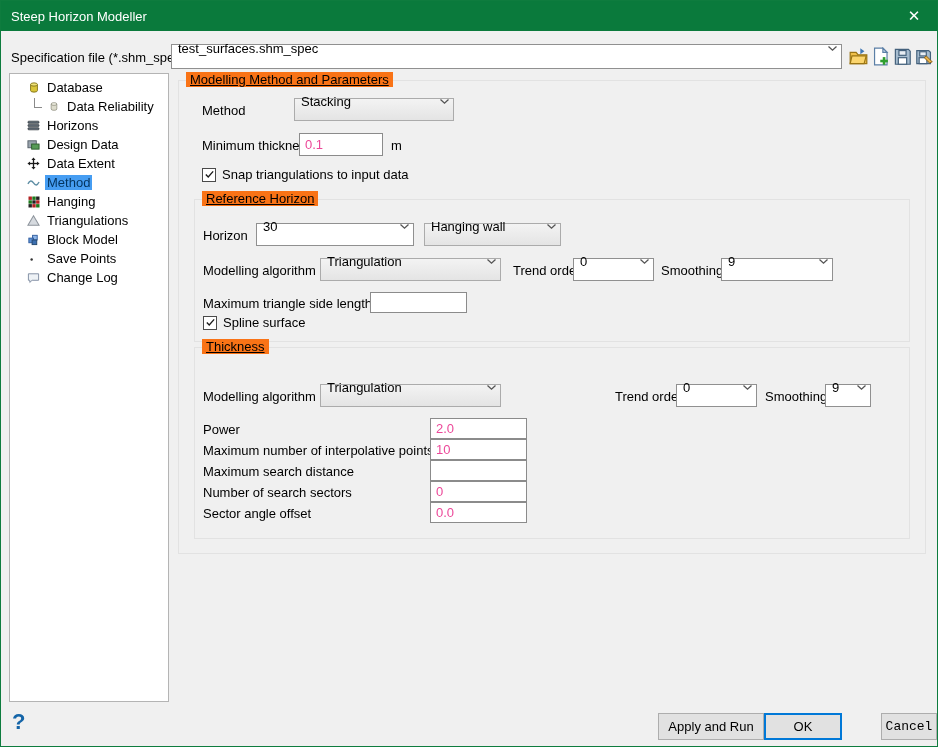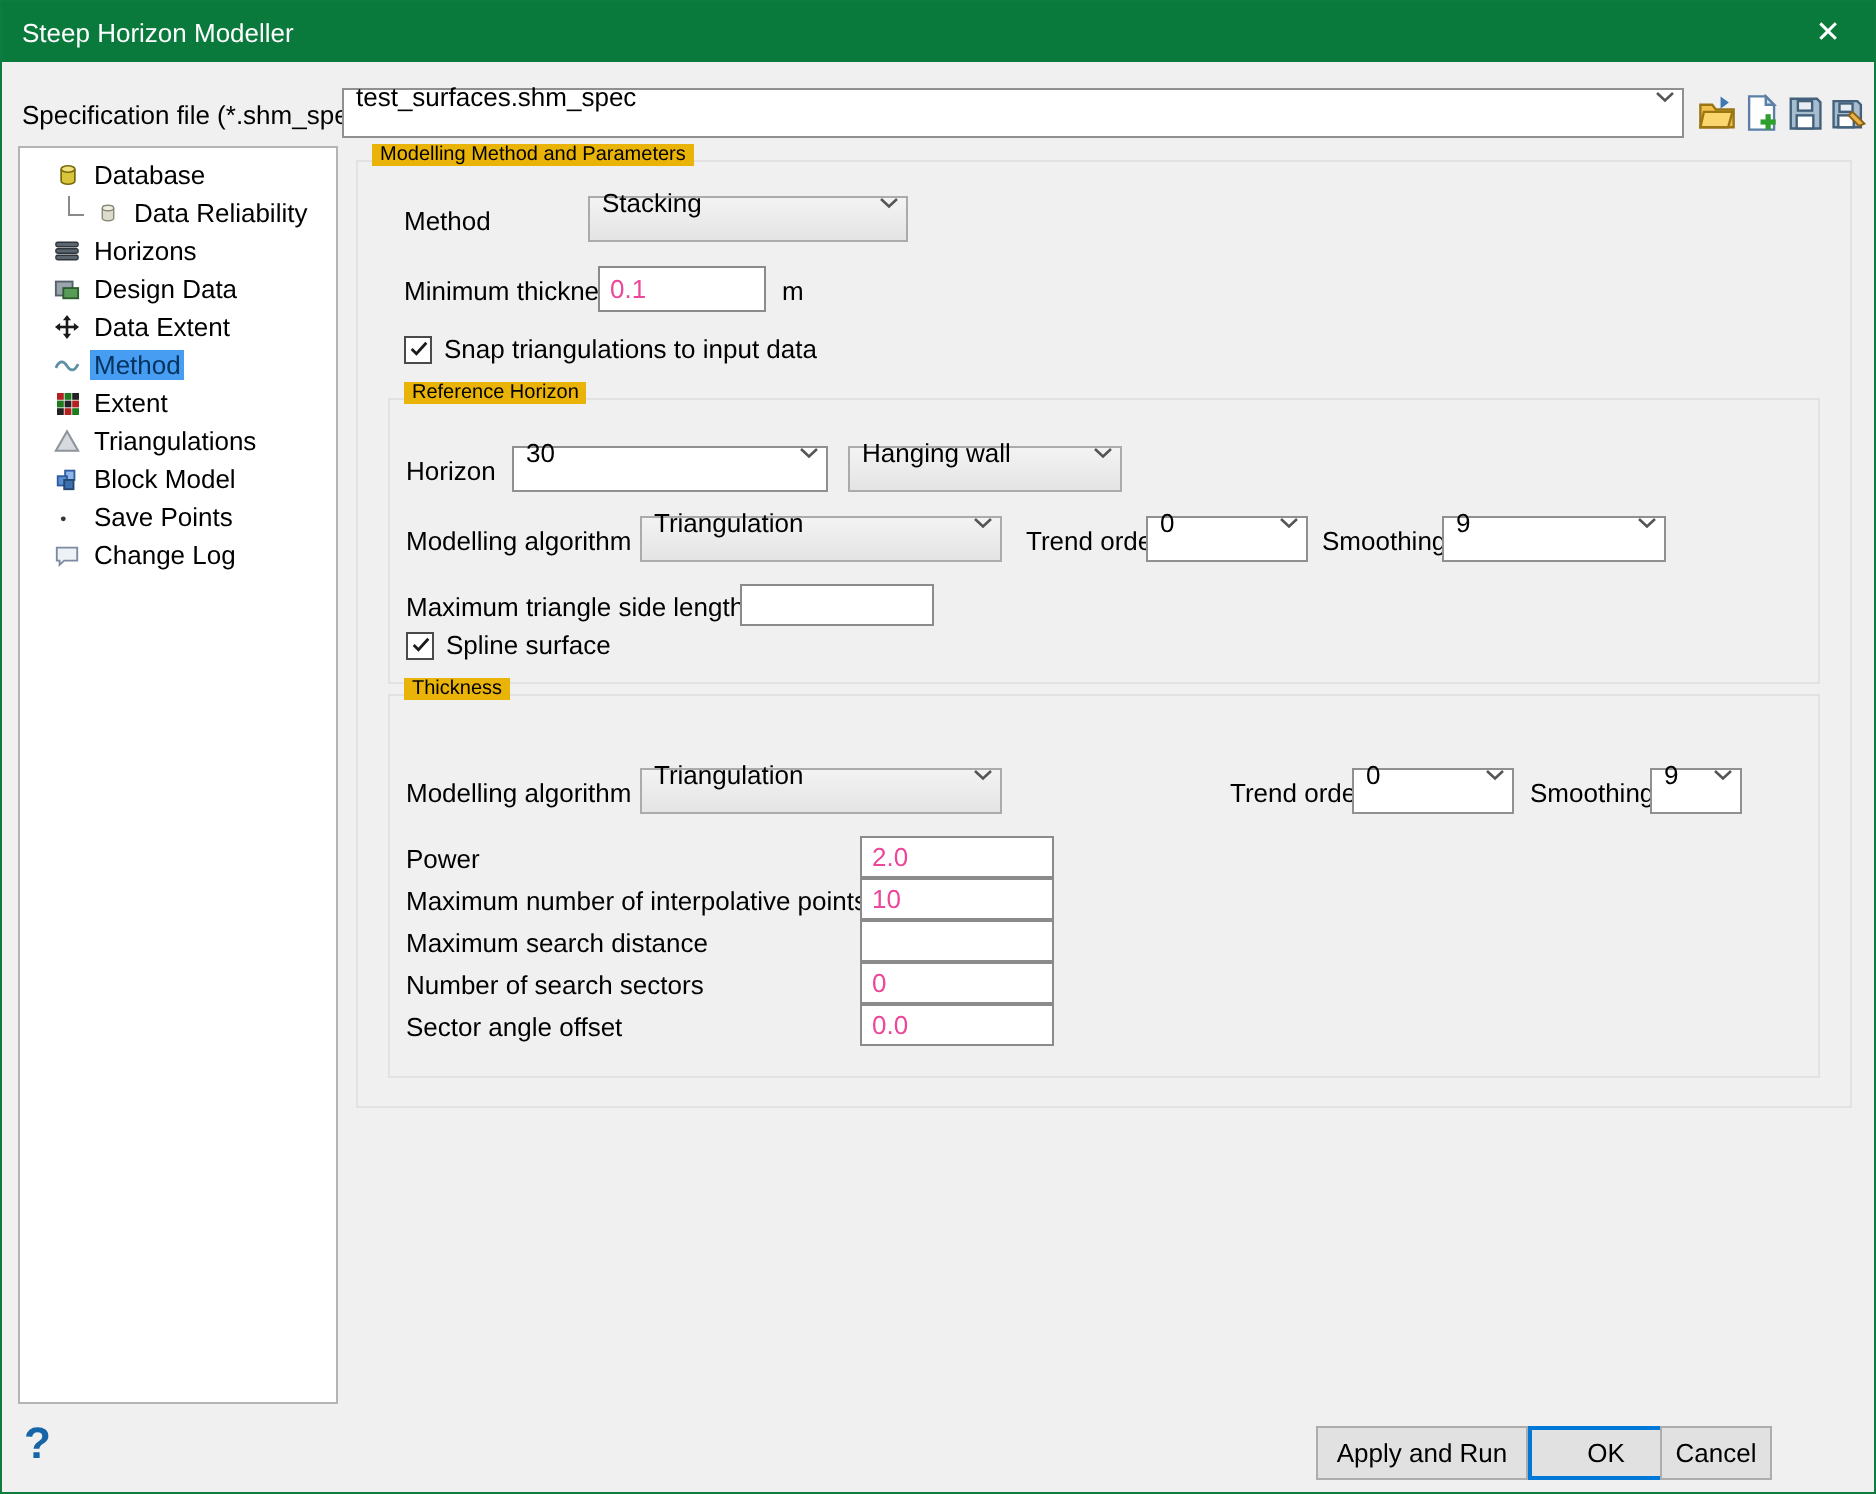--- a/index.html
+++ b/index.html
@@ -12,22 +12,22 @@
   .closebtn { margin-left:auto; width:46px; height:30px; display:flex; align-items:center;
               justify-content:center; color:#fff; font-size:15px; cursor:default; }
   .lbl { position:absolute; font-size:13px; color:#000; white-space:nowrap; line-height:15px; }
   .combo { position:absolute; background:#fff; border:1px solid #909090; display:flex;
            align-items:center; padding:0 3px 17px 6px; font-size:13px; height:23px; }
   .combo.gray { background:linear-gradient(#f3f3f3,#e4e4e4); border-color:#ababab; }
   .chev { margin-left:auto; display:flex; align-items:center; }
   .tinput { position:absolute; border:1px solid #8b8b8b; background:#fff; font-size:13px;
             padding:0 5px; font-family:inherit; color:#ec4899; }
   .groupbox { position:absolute; border:1px solid #e2e2e2; }
-  .gtitle { position:absolute; top:-9px; left:7px; background:#eab308; padding:0 4px;
-            font-size:10px; white-space:nowrap; }
+  .gtitle { position:absolute; top:-9px; left:7px; background:#f97316; padding:0 4px;
+            font-size:13px; white-space:nowrap;text-decoration:underline; }
   .cbrow { position:absolute; display:flex; align-items:center; gap:6px; font-size:13px; }
   .cbbox { width:14px; height:14px; background:#fff; border:1px solid #4a4a4a; display:flex;
            align-items:center; justify-content:center; flex:none; }
   .btn { position:absolute; background:#e1e1e1; border:1px solid #adadad; font-size:13px;
          display:flex; align-items:center; justify-content:center; font-family:inherit;
          color:#000; cursor:default; }
   .btn.default { border:1px solid #0078d7; box-shadow:inset 0 0 0 1px #0078d7; }
   .tree { position:absolute; left:8px; top:72px; width:160px; height:629px; background:#fff;
           border:1px solid #b4b4b4; padding-top:4px; overflow:hidden; }
   .titem { display:flex; align-items:center; height:19px; padding-left:16px; font-size:13px;
@@ -165,21 +165,21 @@
             <rect x="4.3" y="0.5" width="3.4" height="3.4" fill="#1d7a1d"></rect>
             <rect x="8.1" y="0.5" width="3.4" height="3.4" fill="#222"></rect>
             <rect x="0.5" y="4.3" width="3.4" height="3.4" fill="#1d7a1d"></rect>
             <rect x="4.3" y="4.3" width="3.4" height="3.4" fill="#222"></rect>
             <rect x="8.1" y="4.3" width="3.4" height="3.4" fill="#b22222"></rect>
             <rect x="0.5" y="8.1" width="3.4" height="3.4" fill="#222"></rect>
             <rect x="4.3" y="8.1" width="3.4" height="3.4" fill="#b22222"></rect>
             <rect x="8.1" y="8.1" width="3.4" height="3.4" fill="#1d7a1d"></rect>
           </svg>
       </span>
-      <span class="tlabel">Extent</span>
+      <span class="tlabel">Hanging</span>
     </div>
     <div class="titem">
       <span class="ticon">
         <svg width="13" height="13" viewBox="0 0 14 14">
             <path d="M7 1.8 L13 12.2 H1 Z" fill="#d6dadf" stroke="#8d949c" stroke-width="1.1"></path>
           </svg>
       </span>
       <span class="tlabel">Triangulations</span>
     </div>
     <div class="titem">
@@ -342,15 +342,15 @@
       <input class="tinput" style="left: 235px; top: 133px; width: 97px; height: 21px;" value="0">
 
       <span class="lbl" style="left:8px; top:158px;">Sector angle offset</span>
       <input class="tinput" style="left: 235px; top: 154px; width: 97px; height: 21px;" value="0.0">
     </div>
   </div>
 
   <span class="help">?</span>
   <button class="btn" style="left:657px; top:712px; width:106px; height:27px;">Apply and Run</button>
   <button class="btn default" style="left:763px; top:712px; width:78px; height:27px;">OK</button>
-  <button class="btn" style="left:829px; top:712px; width:56px; height:27px;">Cancel</button>
+  <button class="btn" style="left:880px; top:712px; width:56px; height:27px;font-family:Liberation Mono, monospace;">Cancel</button>
 
 </div>
 
 </body></html>

